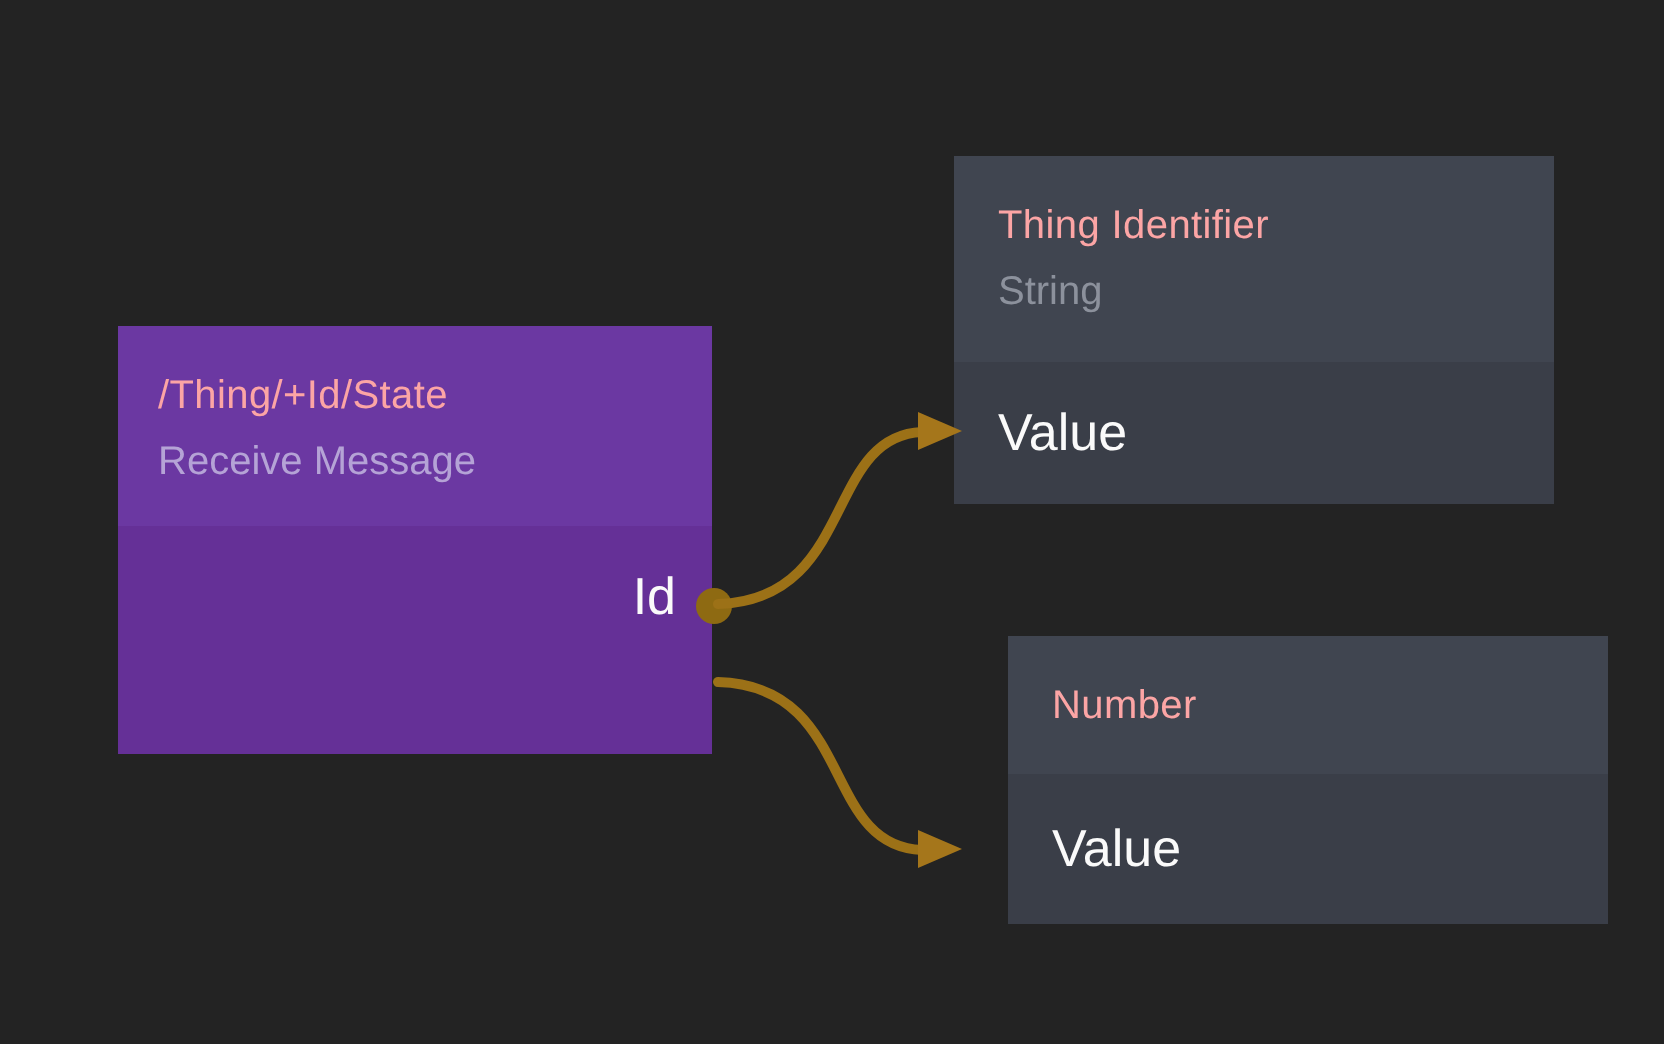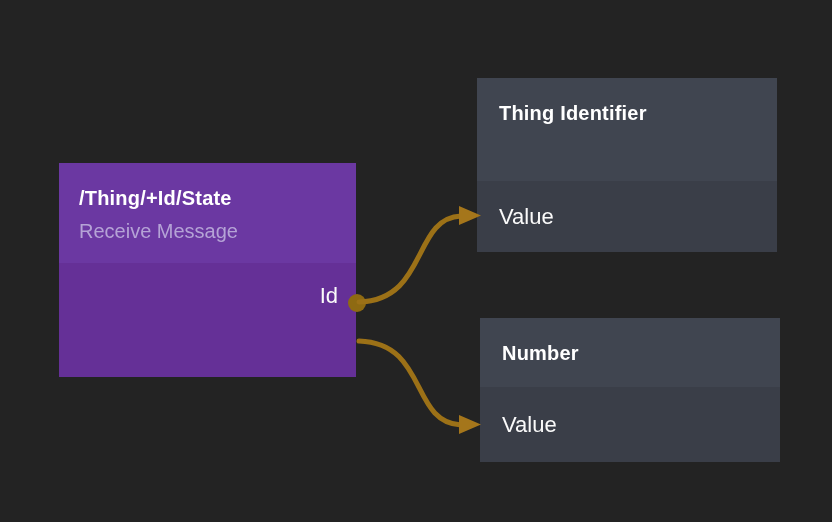--- a/index.html
+++ b/index.html
@@ -22,52 +22,52 @@
   .node-trigger { left: 59px; top: 163px; width: 297px; height: 158px; }
   .node-trigger .node-header {
     height: 100px; background: #6b38a2;
     box-sizing: border-box; padding: 22px 20px 0 20px;
   }
   .node-trigger .node-body {
     height: 114px; background: #653097;
     box-sizing: border-box; padding-top: 20px;
   }
   .node-title {
-    color: #ffffff; font-size: 20px; font-weight: 700;
+    color: #fca5a5; font-size: 20px; font-weight: 400;
     line-height: 26px; letter-spacing: 0.2px; white-space: nowrap;
   }
   .node-subtitle {
     font-size: 20px; font-weight: 400; line-height: 26px;
     margin-top: 7px; white-space: nowrap;
   }
   .node-trigger .node-subtitle { color: #b5a3d6; }
   
   .port-row-out {
     position: relative; height: 39px;
     display: flex; justify-content: flex-end;
     padding-right: 18px;
   }
   .port-label {
-    color: #fafafa; font-size: 22px; font-weight: 400; white-space: nowrap;
+    color: #fafafa; font-size: 26px; font-weight: 400; white-space: nowrap;
   }
   .port-dot {
     position: absolute; right: -10px; top: 50%;
     width: 18px; height: 18px; margin-top: -9px;
     border-radius: 50%;
     background: #8e6a12;
     z-index: 6;
   }
   
   .node-gray .node-header { background: #404550; box-sizing: border-box; }
   .node-gray .node-body   { background: #3a3e48; box-sizing: border-box; }
   .node-gray .node-subtitle { color: #8c919c; }
   .node-thing { left: 477px; top: 78px; width: 300px; height: 174px; }
   .node-thing .node-header { height: 103px; padding: 22px 22px 0 22px; }
   .node-thing .node-body   { height: 71px; display: flex; align-items: center; }
-  .node-number { left: 480px; top: 318px; width: 300px; height: 144px; }
+  .node-number { left: 504px; top: 318px; width: 300px; height: 144px; }
   .node-number .node-header { height: 69px; display: flex; align-items: center; padding: 0 22px; }
   .node-number .node-body   { height: 75px; display: flex; align-items: center; }
   .port-row-in { padding-left: 22px; }
   
   .wire-layer {
     position: absolute; left: 0; top: 0; z-index: 5;
     pointer-events: none;
   }
   .wire-layer path, .wire-layer polygon { pointer-events: auto; }
 </style>
@@ -85,20 +85,21 @@
       <div class="port-row-out">
         <span class="port-label">Id</span>
         <span class="port-dot"></span>
       </div>
     </div>
   </div>
 
   <div class="node node-gray node-thing">
     <div class="node-header">
       <div class="node-title">Thing Identifier</div>
+      <div class="node-subtitle">String</div>
     </div>
     <div class="node-body">
       <div class="port-row-in">
         <span class="port-label">Value</span>
       </div>
     </div>
   </div>
 
   <div class="node node-gray node-number">
     <div class="node-header">

